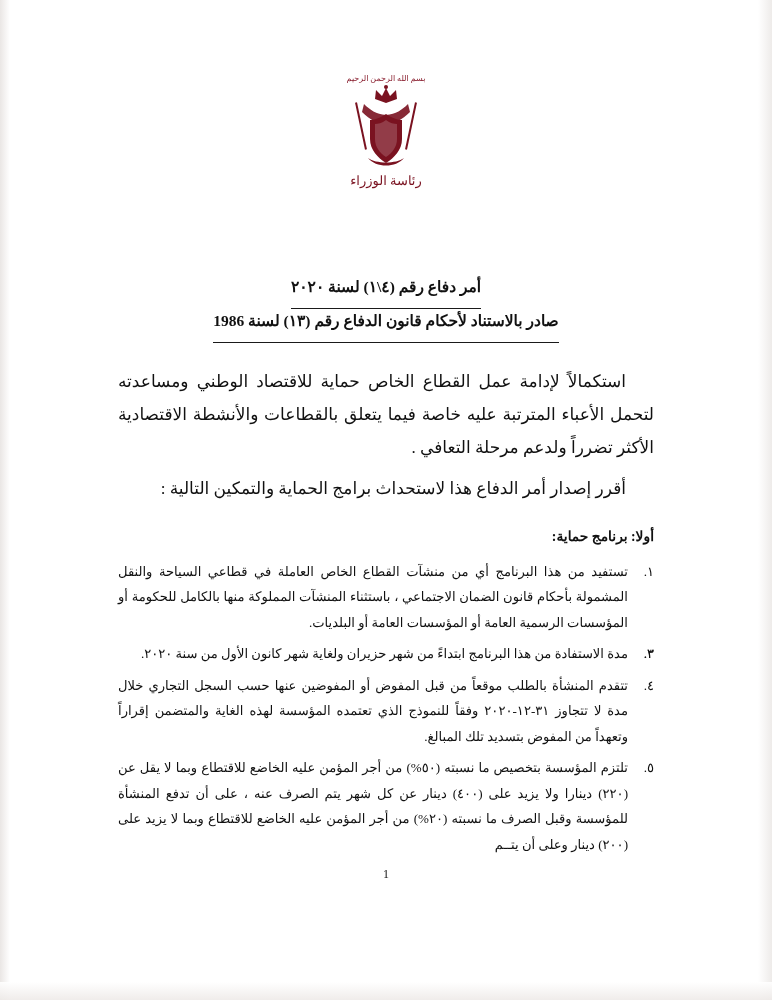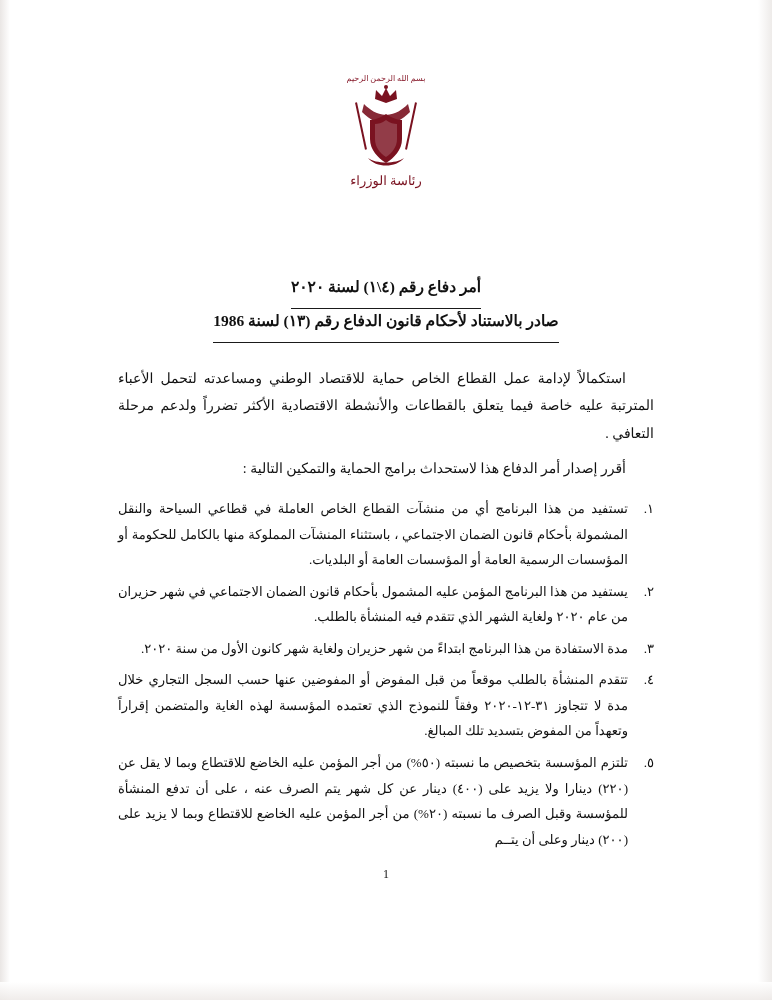--- a/index.html
+++ b/index.html
@@ -90,21 +90,21 @@
     color: #111;
     line-height: 1.55;
     display: inline-block;
     border-bottom: 1px solid #1a1a1a;
     padding-bottom: 9px;
   }
 
   
   .para {
     margin-top: 22px;
-    font-size: 14px;
+    font-size: 17px;
     line-height: 1.95;
     color: #111;
     text-align: justify;
     text-justify: inter-word;
   }
   .para.indent {
     text-indent: 28px;
   }
   .para-2 {
     margin-top: 8px;
@@ -182,29 +182,29 @@
 
     <div class="title-block">
       <div class="title-line">أمر دفاع رقم (٤\١) لسنة ٢٠٢٠</div>
       <br>
       <div class="title-line">صادر بالاستناد لأحكام قانون الدفاع رقم (١٣) لسنة 1986</div>
     </div>
 
     <div class="para indent">استكمالاً لإدامة عمل القطاع الخاص حماية للاقتصاد الوطني ومساعدته لتحمل الأعباء المترتبة عليه خاصة فيما يتعلق بالقطاعات والأنشطة الاقتصادية الأكثر تضرراً ولدعم مرحلة التعافي .</div>
     <div class="para para-2">أقرر إصدار أمر الدفاع هذا لاستحداث برامج الحماية والتمكين التالية :</div>
 
+    <div class="section-head">أولا: برنامج حماية:</div>
 
     <ol class="items">
       <li>
         <span class="num">١.</span>
         <span>تستفيد من هذا البرنامج أي من منشآت القطاع الخاص العاملة في قطاعي السياحة والنقل المشمولة بأحكام قانون الضمان الاجتماعي ، باستثناء المنشآت المملوكة منها بالكامل للحكومة أو المؤسسات الرسمية العامة أو المؤسسات العامة أو البلديات.</span>
       </li>
       <li>
         <span class="num">٢.</span>
-        <span>يستفيد من هذا البرنامج المؤمن عليه المشمول بأحكام قانون الضمان الاجتماعي في شهر حزيران من عام ٢٠٢٠ ولغاية الشهر الذي تتقدم فيه المنشأة بالطلب.</span>
       </li>
       <li>
         <span class="num">٣.</span>
         <span>مدة الاستفادة من هذا البرنامج ابتداءً من شهر حزيران ولغاية شهر كانون الأول من سنة ٢٠٢٠.</span>
       </li>
       <li>
         <span class="num">٤.</span>
         <span>تتقدم المنشأة بالطلب موقعاً من قبل المفوض أو المفوضين عنها حسب السجل التجاري خلال مدة لا تتجاوز ٣١-١٢-٢٠٢٠ وفقاً للنموذج الذي تعتمده المؤسسة لهذه الغاية والمتضمن إقراراً وتعهداً من المفوض بتسديد تلك المبالغ.</span>
       </li>
       <li>

